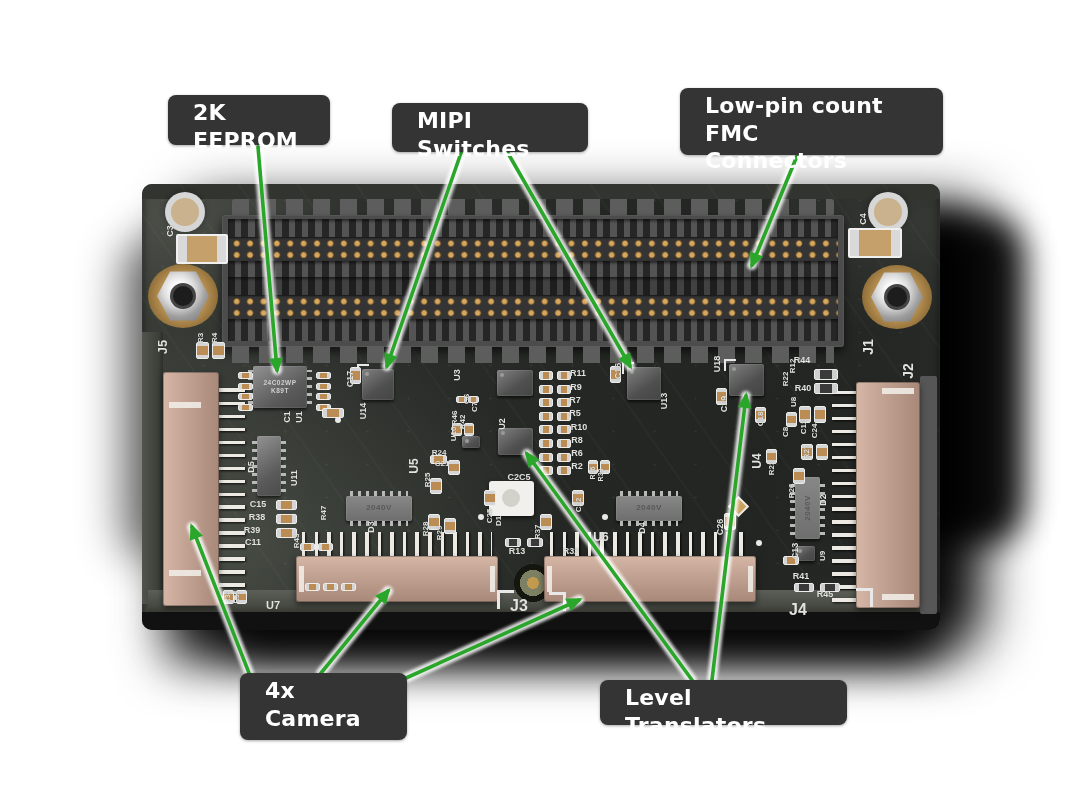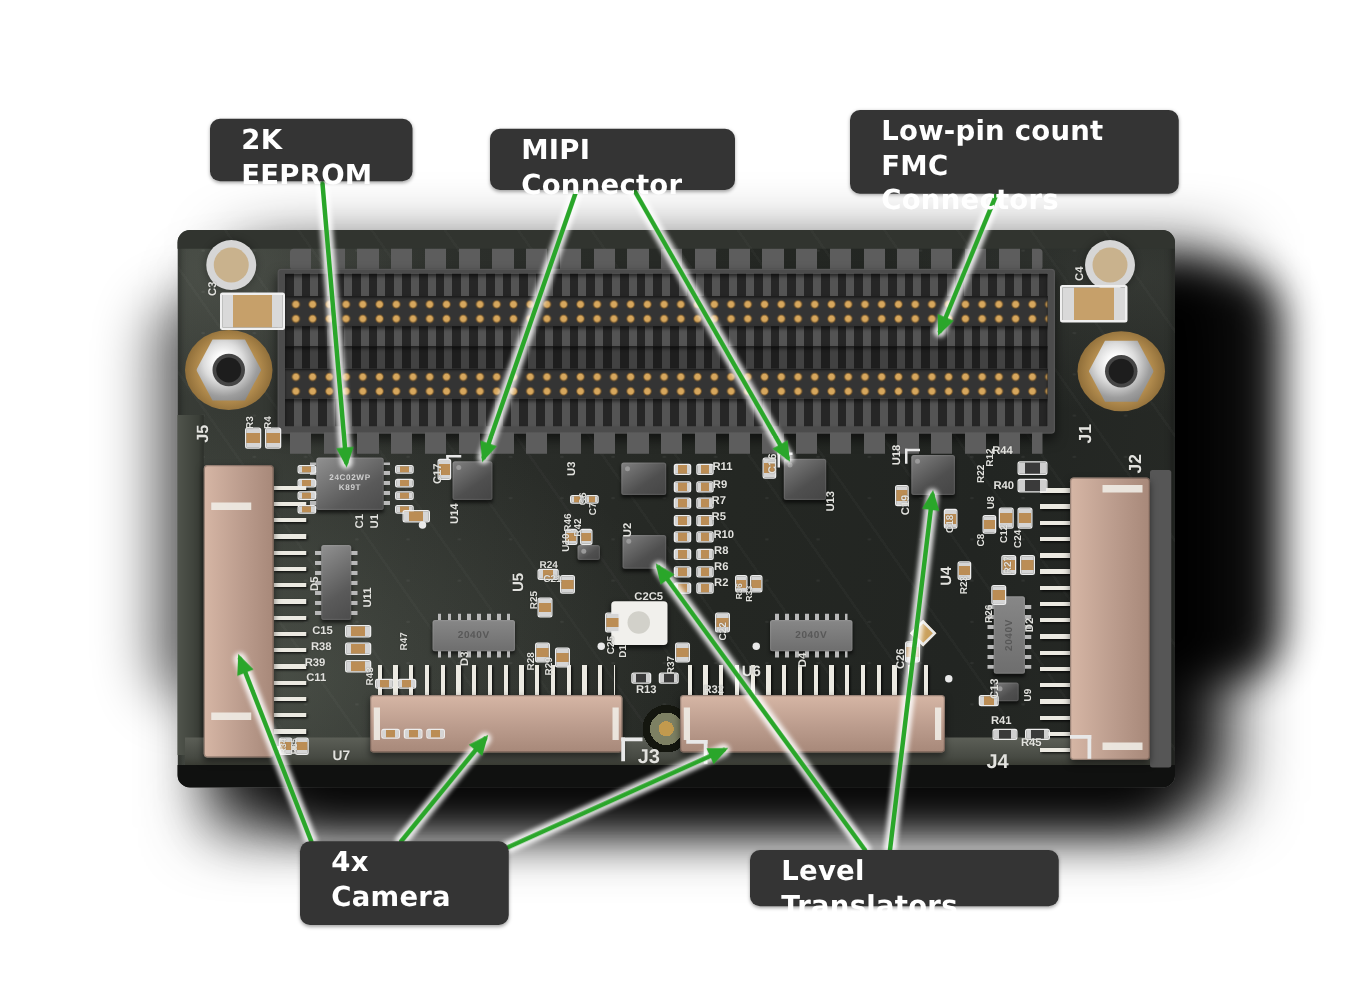--- a/index.html
+++ b/index.html
@@ -414,21 +414,21 @@
         <line x1="692" y1="680" x2="527" y2="454" class="arrow-line" marker-end="url(#ah)"></line>
         <line x1="712" y1="680" x2="746" y2="396" class="arrow-line" marker-end="url(#ah)"></line>
       </g>
   </svg>
 
   <div id="callout-layer">
       <div class="callout" style="left: 168px; top: 95px; width: 162px; height: 50px;">
         <div>2K EEPROM</div>
       </div>
       <div class="callout" style="left: 392px; top: 103px; width: 196px; height: 49px;">
-        <div>MIPI Connector</div>
+        <div>MIPI Switches</div>
       </div>
       <div class="callout" style="left: 680px; top: 88px; width: 263px; height: 67px;">
         <div>Low-pin count FMC</div>
         <div>Connectors</div>
       </div>
       <div class="callout" style="left: 240px; top: 673px; width: 167px; height: 67px;">
         <div>4x Camera</div>
       </div>
       <div class="callout" style="left: 600px; top: 680px; width: 247px; height: 45px;">
         <div>Level Translators</div>

